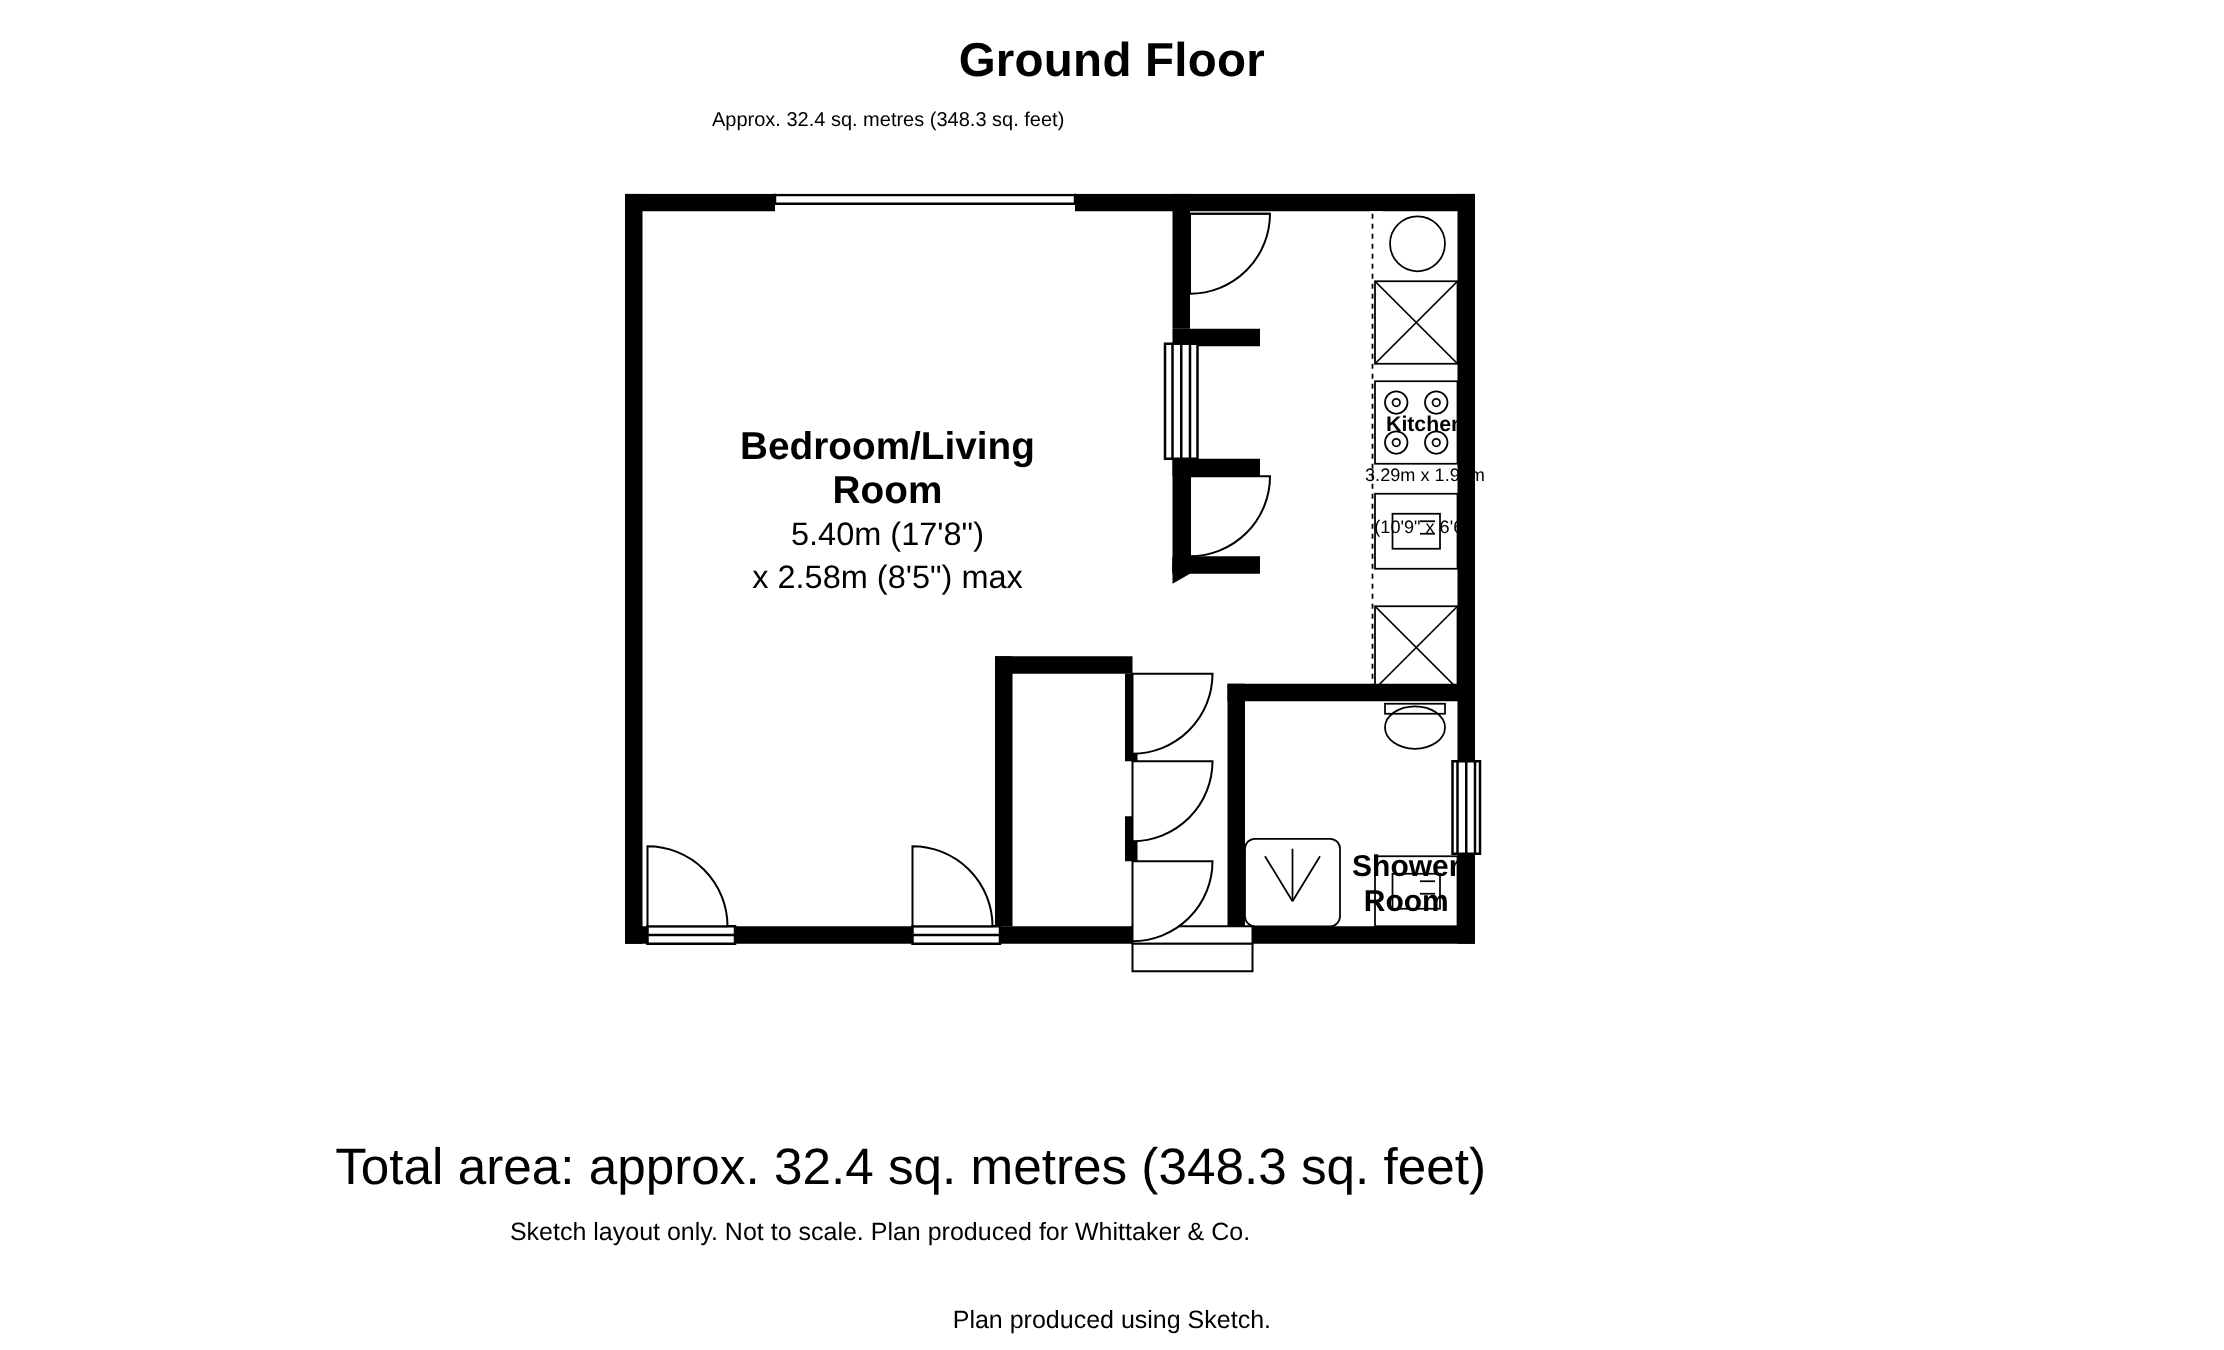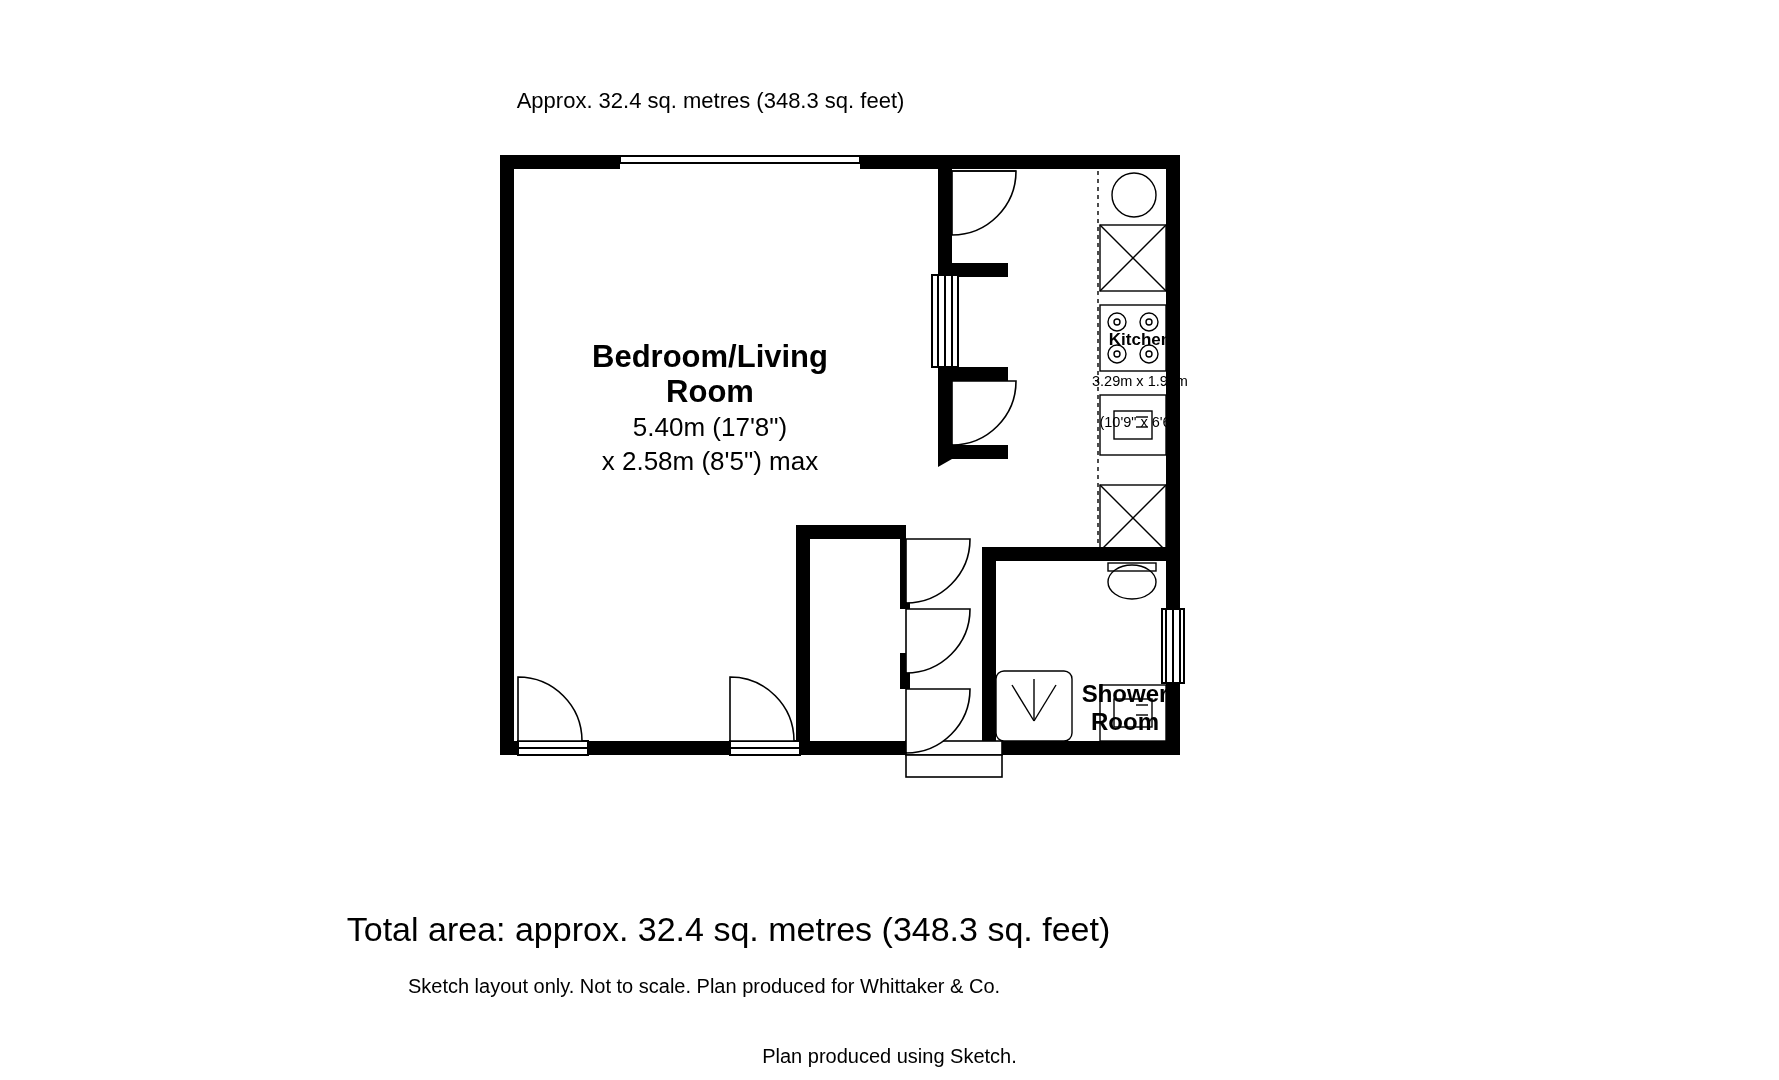--- a/index.html
+++ b/index.html
@@ -31,30 +31,30 @@
     font-size: 38px;
     font-weight: bold;
     letter-spacing: 0.2px;
   }
   .subtitle {
     position: absolute;
     left: 0;
     top: 88px;
     width: 1421px;
     text-align: center;
-    font-size: 22px;
+    font-size: 16px;
   }
   
   .total-area {
     position: absolute;
     left: 0;
     top: 910px;
     width: 1457px;
     text-align: center;
-    font-size: 34px;
+    font-size: 41px;
   }
   .disclaimer {
     position: absolute;
     left: 0;
     top: 975px;
     width: 1408px;
     text-align: center;
     font-size: 20px;
   }
   .producer {
@@ -123,20 +123,21 @@
     font-weight: bold;
     display: block;
     line-height: 1.15;
   }
 </style>
 </head>
 <body>
 
 <div class="page">
 
+  <div class="title">Ground Floor</div>
   <div class="subtitle">Approx. 32.4 sq. metres (348.3 sq. feet)</div>
 
   <div class="plan">
     <svg width="800" height="720" viewBox="0 0 800 720" xmlns="http://www.w3.org/2000/svg">
       <g>
 
         <rect x="0" y="0" width="120" height="14" fill="#000"></rect>
 
         <rect x="120" y="0" width="240" height="14" fill="#fff"></rect>
         <rect x="360" y="0" width="320" height="14" fill="#000"></rect>

